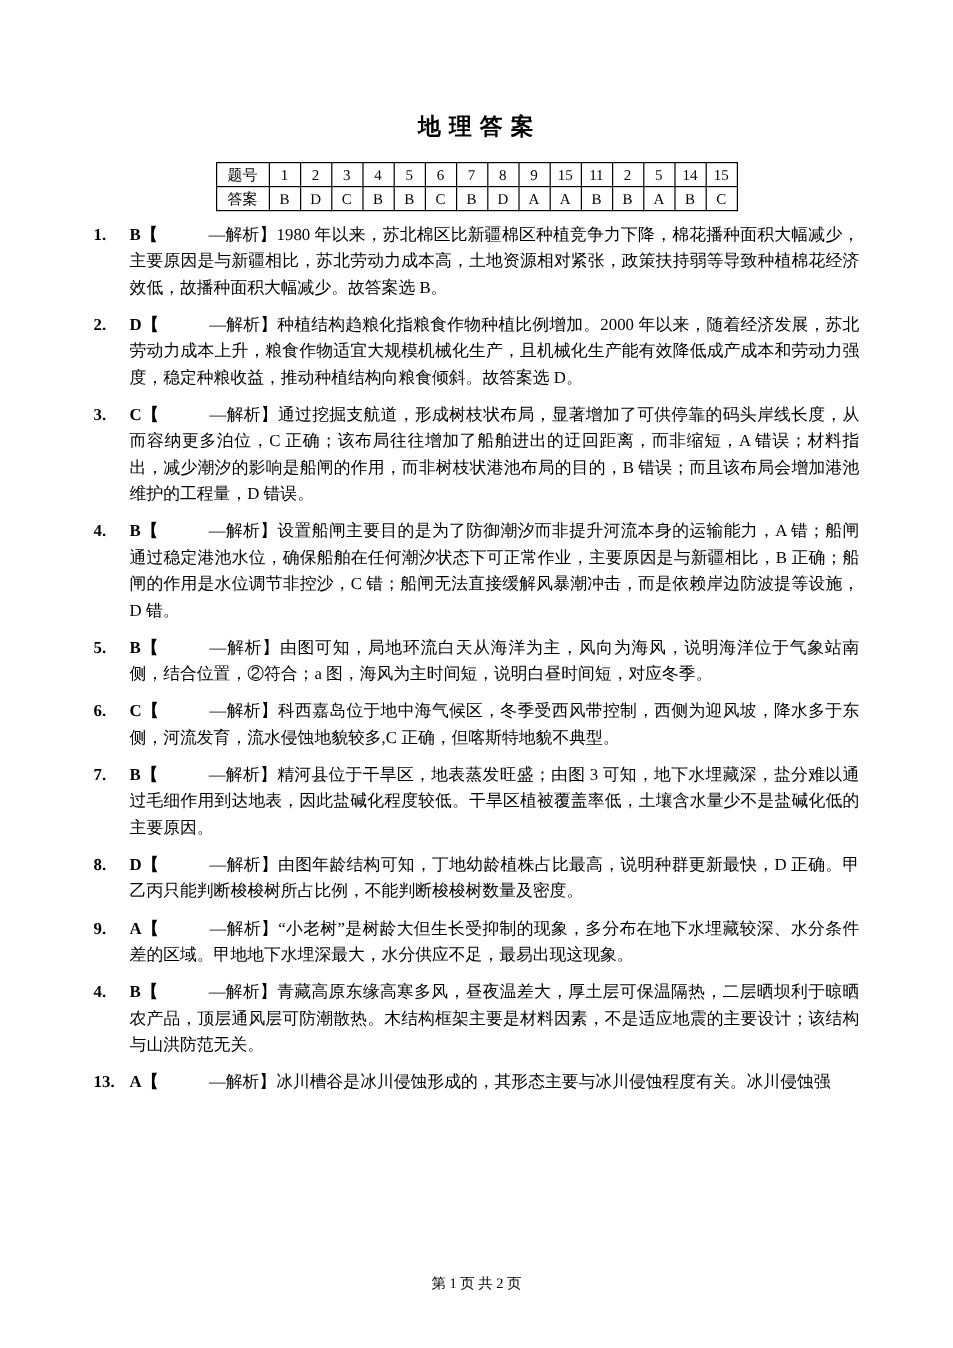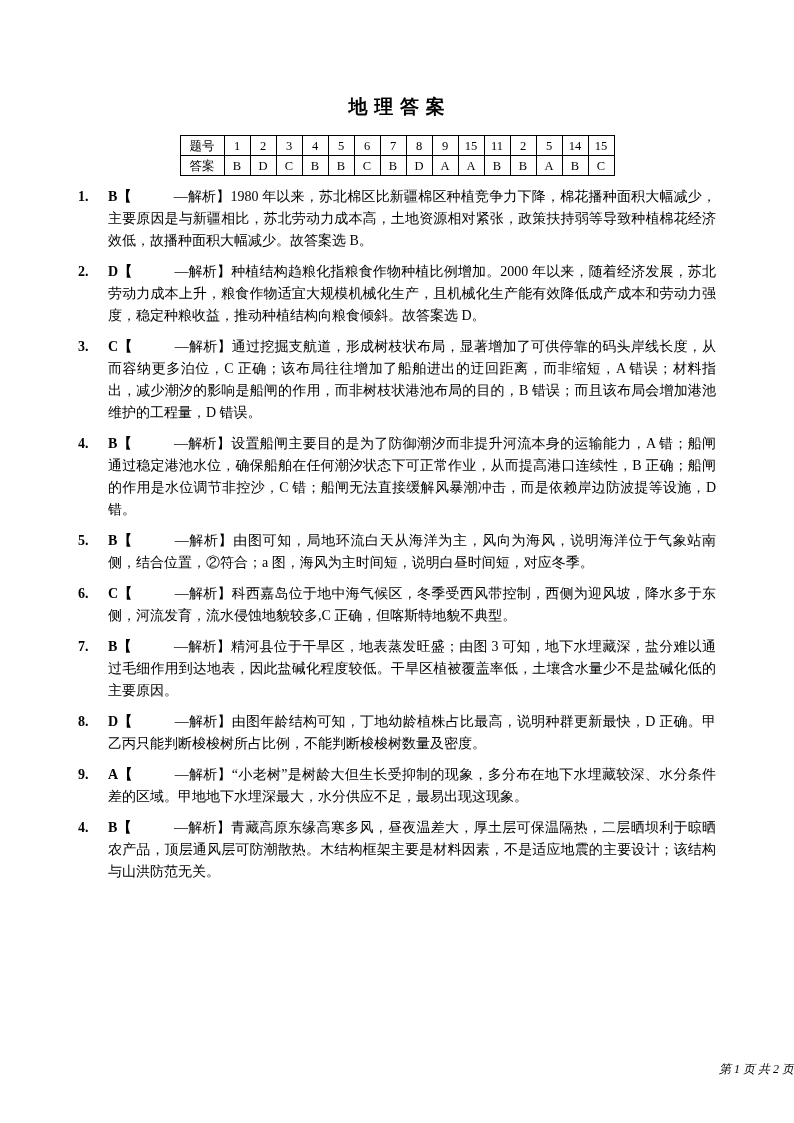--- a/index.html
+++ b/index.html
@@ -57,23 +57,22 @@
     position: absolute;
     left: 0; top: 0;
     font-weight: bold;
   }
   .exp .ans { font-weight: bold; }
   .exp .gap { display: inline-block; width: 42px; }
   .footer {
     position: absolute;
     left: 0; bottom: 45px;
     width: 100%;
-    text-align: right;
+    text-align: center;
     font-size: 12px;
-    font-style: italic;
   }
 </style>
 </head>
 <body>
 
 <div class="page">
 
   <div class="subtitle">地 理 答 案</div>
 
   <table class="answer-table">
@@ -125,21 +124,21 @@
 
     <div class="exp">
       <span class="num">2.</span><span class="ans">D【</span><span class="gap"></span><span class="label">—解析】</span><span class="text">种植结构趋粮化指粮食作物种植比例增加。2000 年以来，随着经济发展，苏北劳动力成本上升，粮食作物适宜大规模机械化生产，且机械化生产能有效降低成产成本和劳动力强度，稳定种粮收益，推动种植结构向粮食倾斜。故答案选 D。</span>
     </div>
 
     <div class="exp">
       <span class="num">3.</span><span class="ans">C【</span><span class="gap"></span><span class="label">—解析】</span><span class="text">通过挖掘支航道，形成树枝状布局，显著增加了可供停靠的码头岸线长度，从而容纳更多泊位，C 正确；该布局往往增加了船舶进出的迂回距离，而非缩短，A 错误；材料指出，减少潮汐的影响是船闸的作用，而非树枝状港池布局的目的，B 错误；而且该布局会增加港池维护的工程量，D 错误。</span>
     </div>
 
     <div class="exp">
-      <span class="num">4.</span><span class="ans">B【</span><span class="gap"></span><span class="label">—解析】</span><span class="text">设置船闸主要目的是为了防御潮汐而非提升河流本身的运输能力，A 错；船闸通过稳定港池水位，确保船舶在任何潮汐状态下可正常作业，从而提高港口连续性，B 正确；船闸的作用是水位调节非控沙，C 错；船闸无法直接缓解风暴潮冲击，而是依赖岸边防波提等设施，D 错。</span>
+      <span class="num">4.</span><span class="ans">B【</span><span class="gap"></span><span class="label">—解析】</span><span class="text">设置船闸主要目的是为了防御潮汐而非提升河流本身的运输能力，A 错；船闸通过稳定港池水位，确保船舶在任何潮汐状态下可正常作业，主要原因是与新疆相比，B 正确；船闸的作用是水位调节非控沙，C 错；船闸无法直接缓解风暴潮冲击，而是依赖岸边防波提等设施，D 错。</span>
     </div>
 
     <div class="exp">
       <span class="num">5.</span><span class="ans">B【</span><span class="gap"></span><span class="label">—解析】</span><span class="text">由图可知，局地环流白天从海洋为主，风向为海风，说明海洋位于气象站南侧，结合位置，②符合；a 图，海风为主时间短，说明白昼时间短，对应冬季。</span>
     </div>
 
     <div class="exp">
       <span class="num">6.</span><span class="ans">C【</span><span class="gap"></span><span class="label">—解析】</span><span class="text">科西嘉岛位于地中海气候区，冬季受西风带控制，西侧为迎风坡，降水多于东侧，河流发育，流水侵蚀地貌较多,C 正确，但喀斯特地貌不典型。</span>
     </div>
 
@@ -154,18 +153,21 @@
     <div class="exp">
       <span class="num">9.</span><span class="ans">A【</span><span class="gap"></span><span class="label">—解析】</span><span class="text">“小老树”是树龄大但生长受抑制的现象，多分布在地下水埋藏较深、水分条件差的区域。甲地地下水埋深最大，水分供应不足，最易出现这现象。</span>
     </div>
 
 
     <div class="exp">
       <span class="num">4.</span><span class="ans">B【</span><span class="gap"></span><span class="label">—解析】</span><span class="text">青藏高原东缘高寒多风，昼夜温差大，厚土层可保温隔热，二层晒坝利于晾晒农产品，顶层通风层可防潮散热。木结构框架主要是材料因素，不是适应地震的主要设计；该结构与山洪防范无关。</span>
     </div>
 
 
+    <div class="exp">
+      <span class="num">13.</span><span class="ans">A【</span><span class="gap"></span><span class="label">—解析】</span><span class="text">冰川槽谷是冰川侵蚀形成的，其形态主要与冰川侵蚀程度有关。冰川侵蚀强</span>
+    </div>
 
   </div>
 
   <div class="footer">第 1 页 共 2 页</div>
 
 </div>
 
 </body></html>

